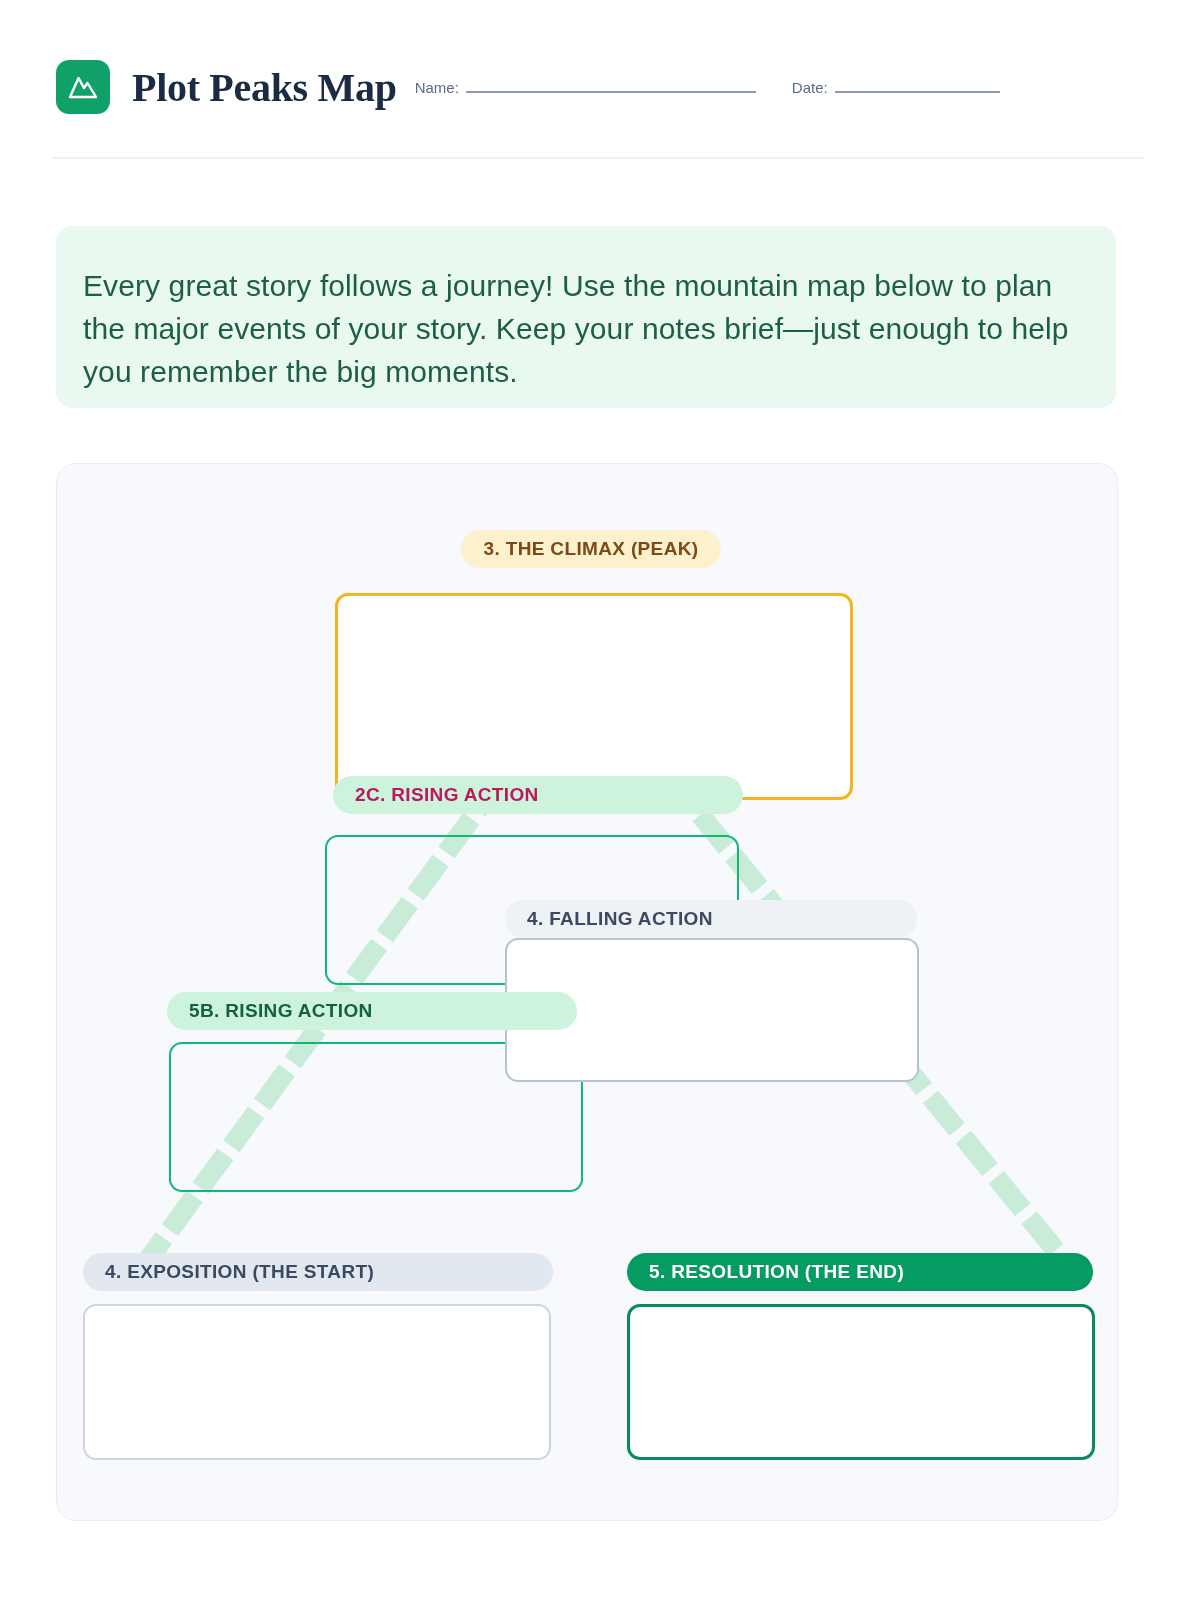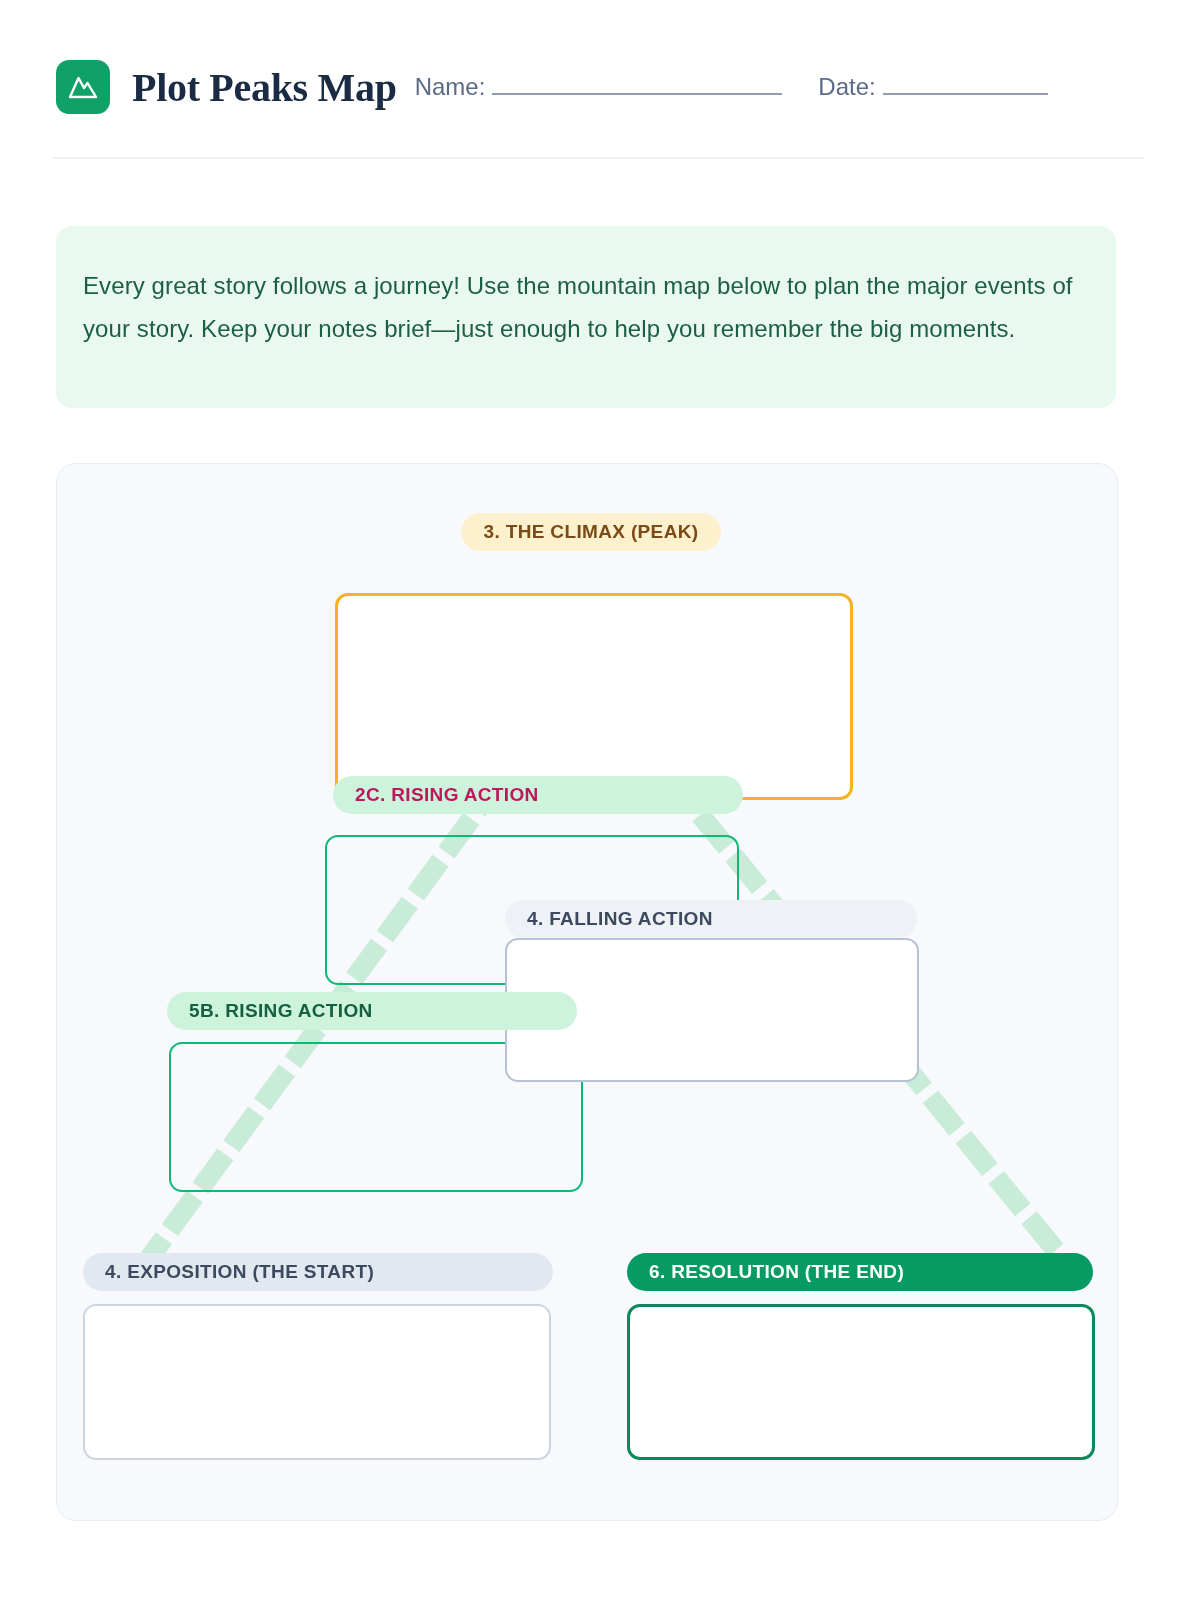--- a/index.html
+++ b/index.html
@@ -59,21 +59,21 @@
     align-items: baseline;
     flex: 1 1 auto;
   }
   .field {
     display: flex;
     align-items: baseline;
     color: #5b6b86;
     font-size: 21px;
     white-space: nowrap;
   }
-  .field-label { font-size: 24px; color: #5b6b86; }
+  .field-label { font-size: 15px; color: #5b6b86; }
   .field-rule {
     display: inline-block;
     margin-left: 7px;
     border-bottom: 2px solid #8d9cb2;
     height: 1px;
   }
   .rule-name { width: 290px; }
   .rule-date { width: 165px; }
   .field.date { margin-left: 36px; }
 
@@ -91,21 +91,21 @@
     position: absolute;
     left: 56px;
     top: 226px;
     width: 1060px;
     height: 182px;
     background: #e9f9ef;
     border-radius: 16px;
     padding: 38px 30px 0 27px;
   }
   .callout p {
-    font-size: 24px;
+    font-size: 30px;
     line-height: 43px;
     color: #1d5f43;
     letter-spacing: 0.1px;
   }
 
   
   .panel {
     position: absolute;
     left: 56px;
     top: 463px;
@@ -141,21 +141,21 @@
   }
 
   
   .box {
     position: absolute;
     border-radius: 13px;
   }
 
   
   .pill-climax {
-    left: 404px; top: 49px;
+    left: 404px; top: 66px;
     width: 260px;
     background: #fdf0cd;
     color: #7a4a17;
     justify-content: center;
     padding-left: 0;
     z-index: 4;
   }
   .box-climax {
     left: 278px; top: 129px;
     width: 518px; height: 207px;
@@ -303,17 +303,17 @@
       <span>5B. RISING ACTION</span>
     </div>
 
     <div class="box box-exposition"></div>
     <div class="pill pill-exposition">
       <span>4. EXPOSITION (THE START)</span>
     </div>
 
     <div class="box box-resolution"></div>
     <div class="pill pill-resolution">
-      <span>6. RESOLUTION (THE END)</span>
+      <span>5. RESOLUTION (THE END)</span>
     </div>
 
   </div>
 </div>
 
 </body></html>

